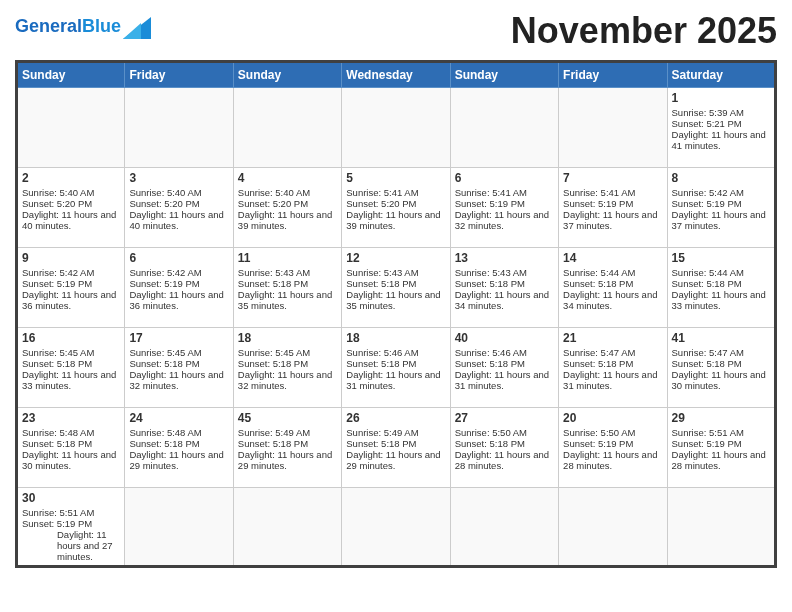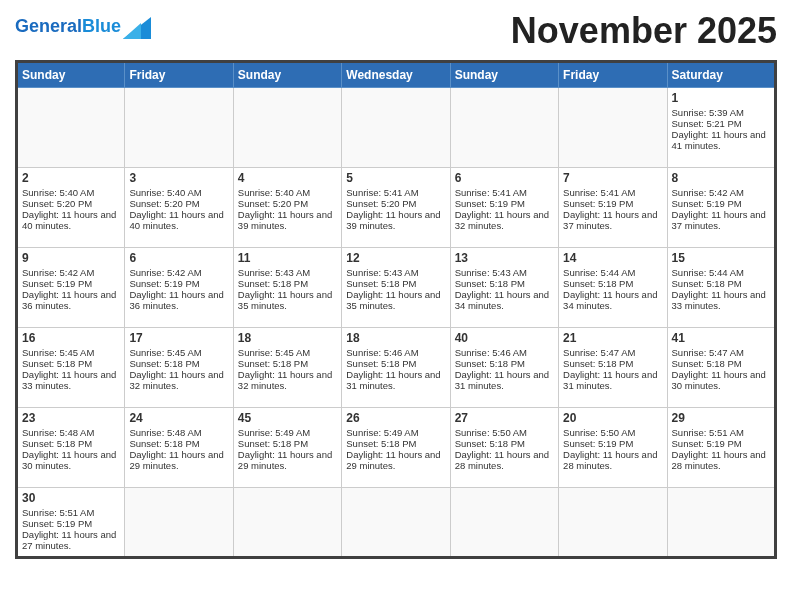--- a/index.html
+++ b/index.html
@@ -300,21 +300,21 @@
           <span style="display: block;">Sunrise: 5:51 AM</span>
           <span style="display: block;">Sunset: 5:19 PM</span>
           <span style="display: block;">Daylight: 11 hours and 28 minutes.</span>
         </td>
       </tr>
       <tr class="last-row">
         <td>
           <span class="day-number">30</span>
           <span style="display: block;">Sunrise: 5:51 AM</span>
           <span style="display: block;">Sunset: 5:19 PM</span>
-          <span style="display: block;">Daylight: 11 hours and 27 minutes.</span>
+          <span style="display: block; margin-left: 35px;">Daylight: 11 hours and 27 minutes.</span>
         </td>
         <td class="empty-cell"></td>
         <td class="empty-cell"></td>
         <td class="empty-cell"></td>
         <td class="empty-cell"></td>
         <td class="empty-cell"></td>
         <td class="empty-cell"></td>
       </tr>
     </tbody>
 </table>

